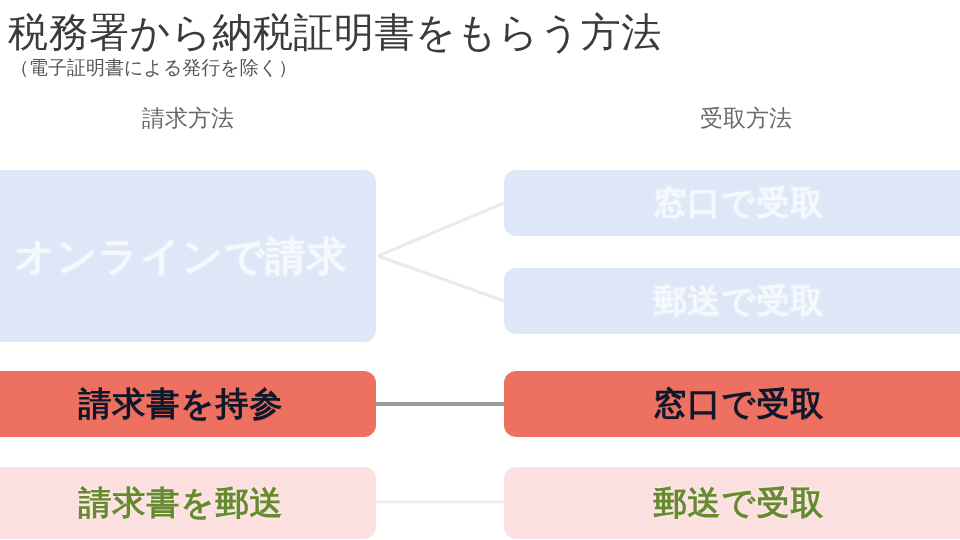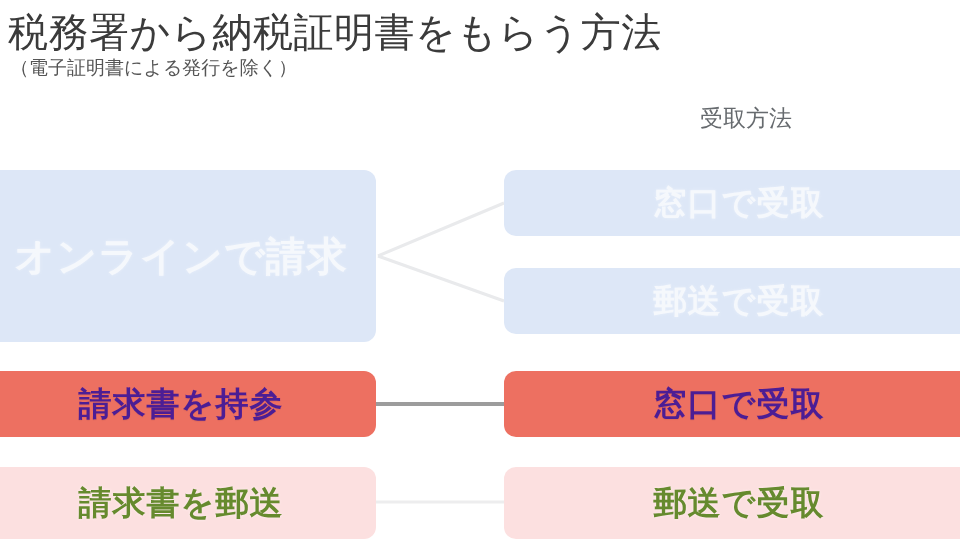--- a/index.html
+++ b/index.html
@@ -113,21 +113,21 @@
     color: #ffffff;
     opacity: 0.72;
     text-shadow: 0 0 3px rgba(255,255,255,0.55);
   }
   .txt-faded-pink {
     color: #4d7c0f;
     opacity: 0.85;
     text-shadow: 0 0 3px rgba(255,255,255,0.6);
   }
   .txt-solid {
-    color: #4c1d95;
+    color: #0f172a;
     text-shadow: 0 1px 1px rgba(0,0,0,0.06);
   }
 
   
   .connector-svg {
     position: absolute;
     left: 0;
     top: 0;
     width: 960px;
     height: 540px;
@@ -140,20 +140,21 @@
 </style>
 </head>
 <body>
 
 <div id="slide">
 
   <div class="title">税務署から納税証明書をもらう方法</div>
 
   <div class="subtitle">（電子証明書による発行を除く）</div>
 
+  <div class="col-header left">請求方法</div>
 
   <div class="col-header right">受取方法</div>
 
   <svg class="connector-svg" viewBox="0 0 960 540" xmlns="http://www.w3.org/2000/svg">
 
     <path class="line-faint" d="M 378 256 L 504 203"></path>
     <path class="line-faint" d="M 378 256 L 504 301"></path>
 
     <path class="line-strong" d="M 376 404 L 506 404"></path>
 

